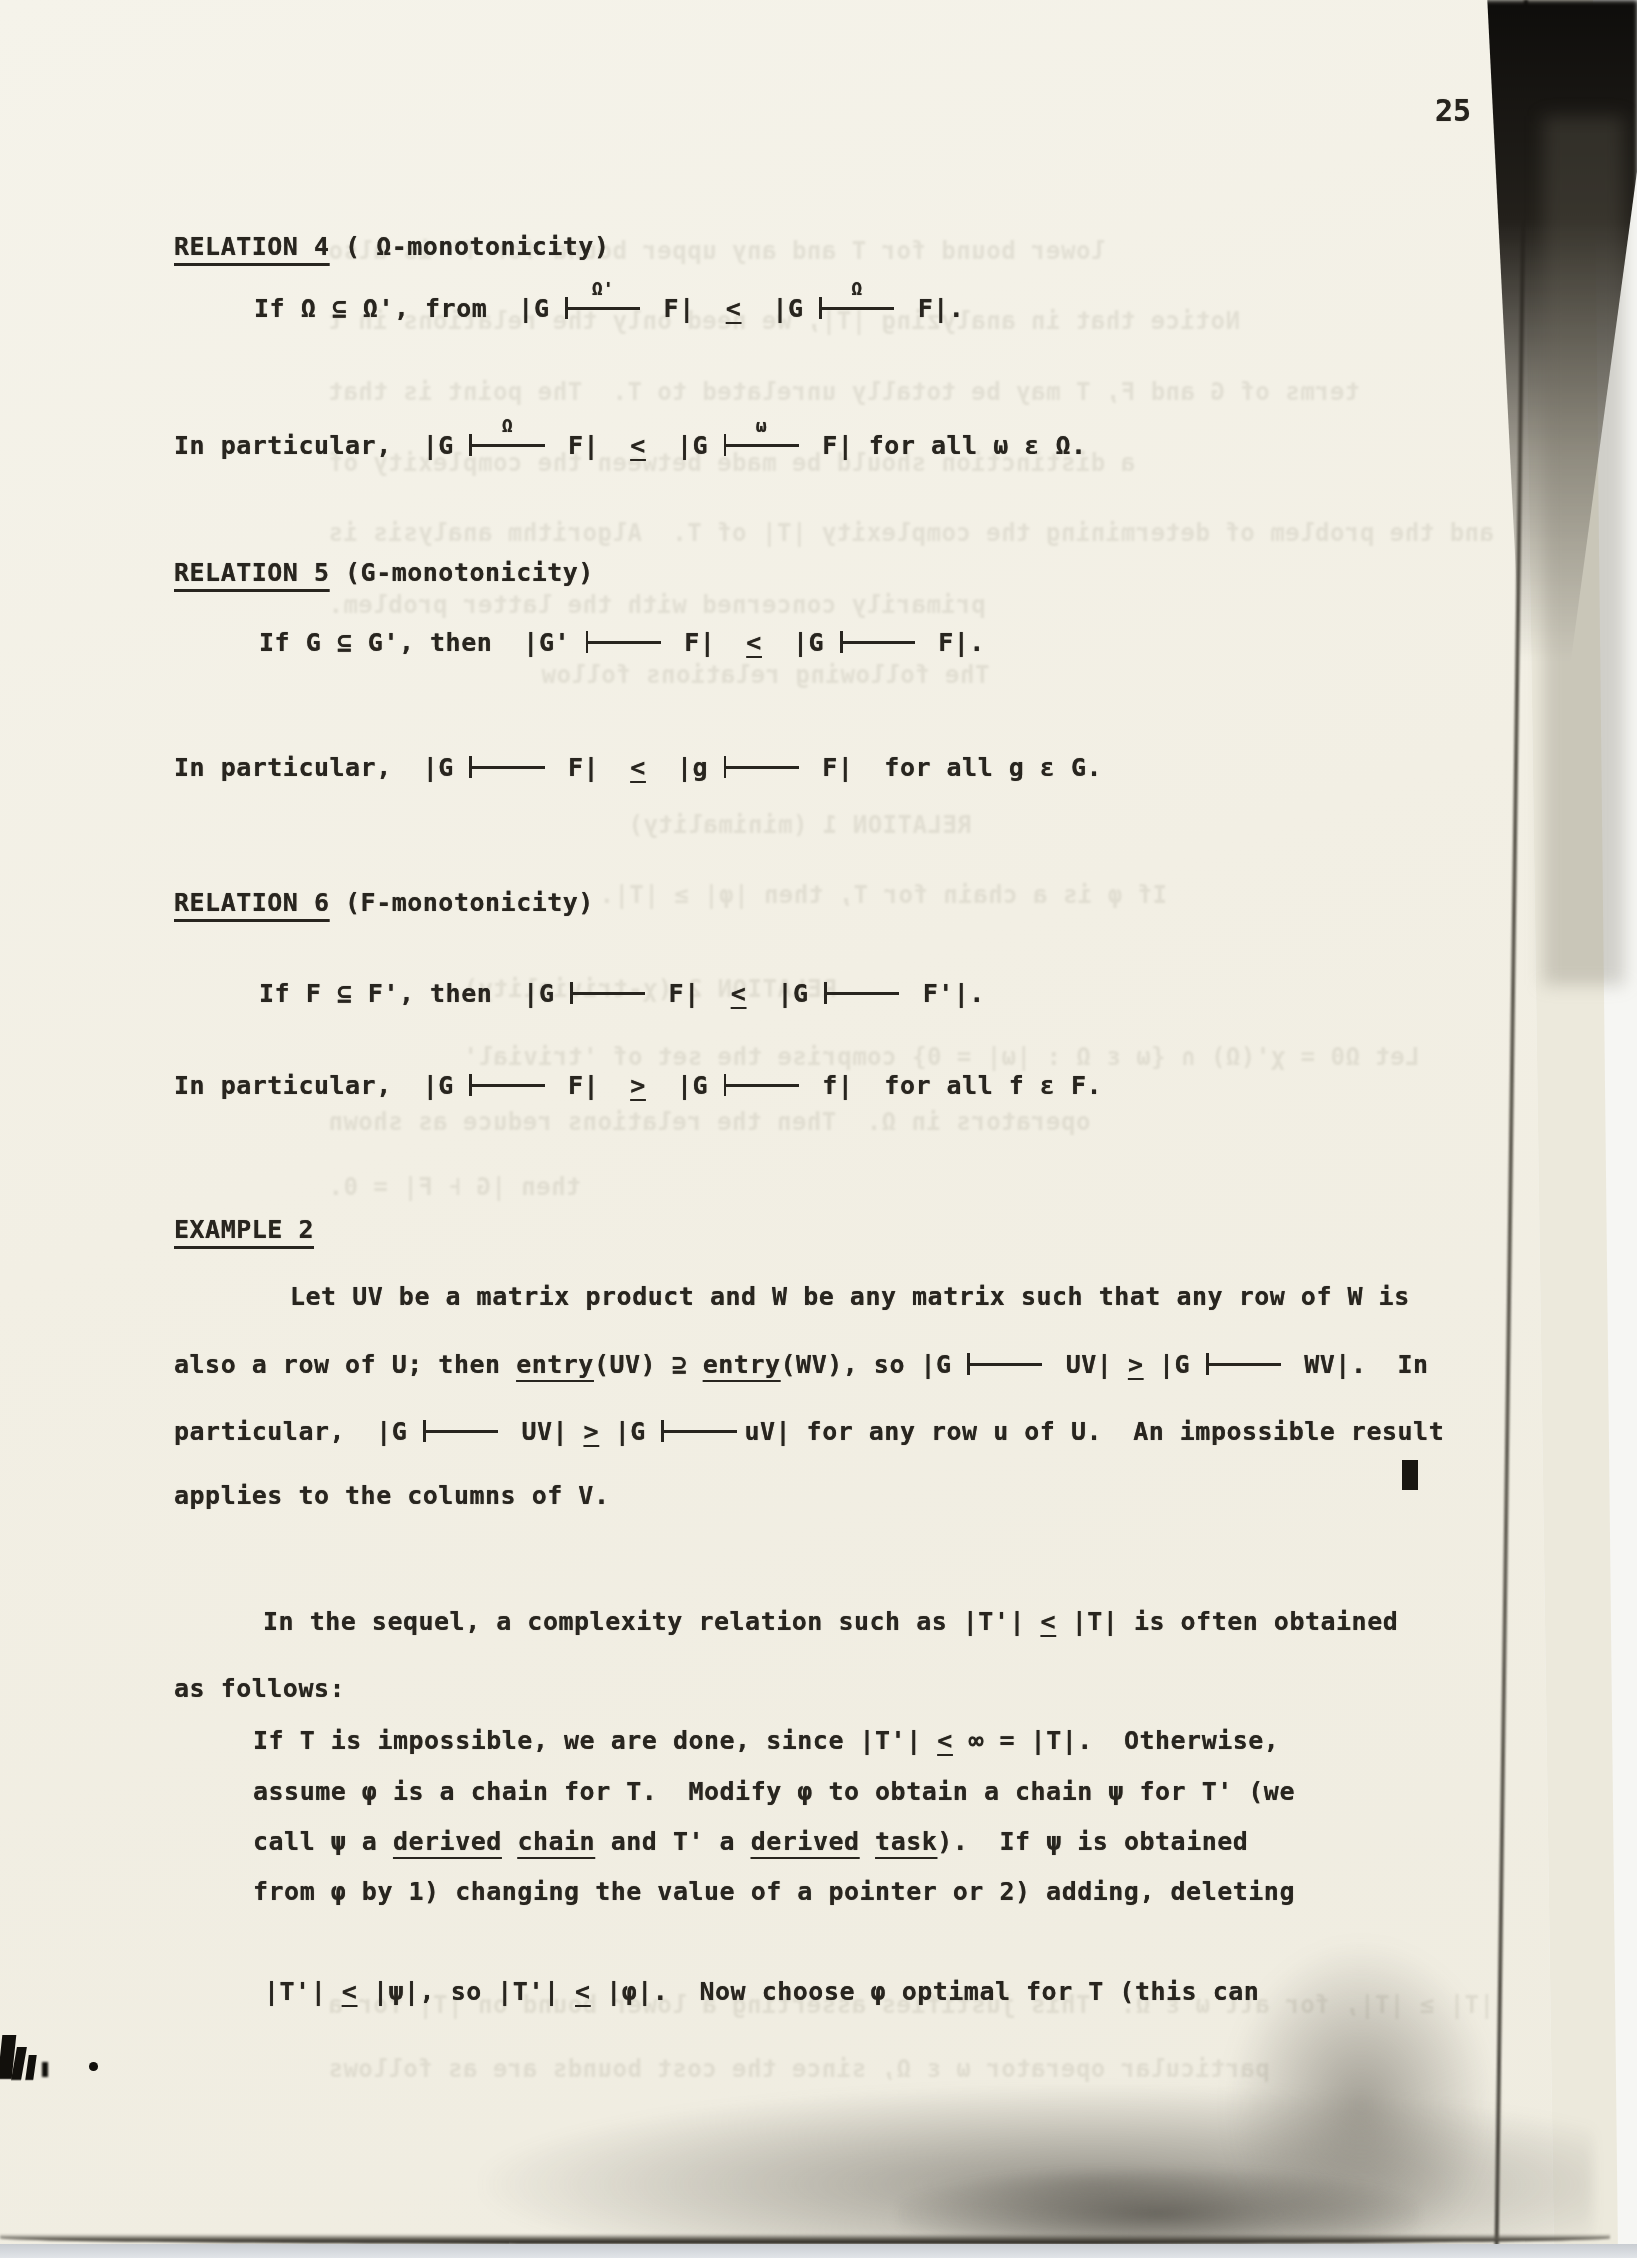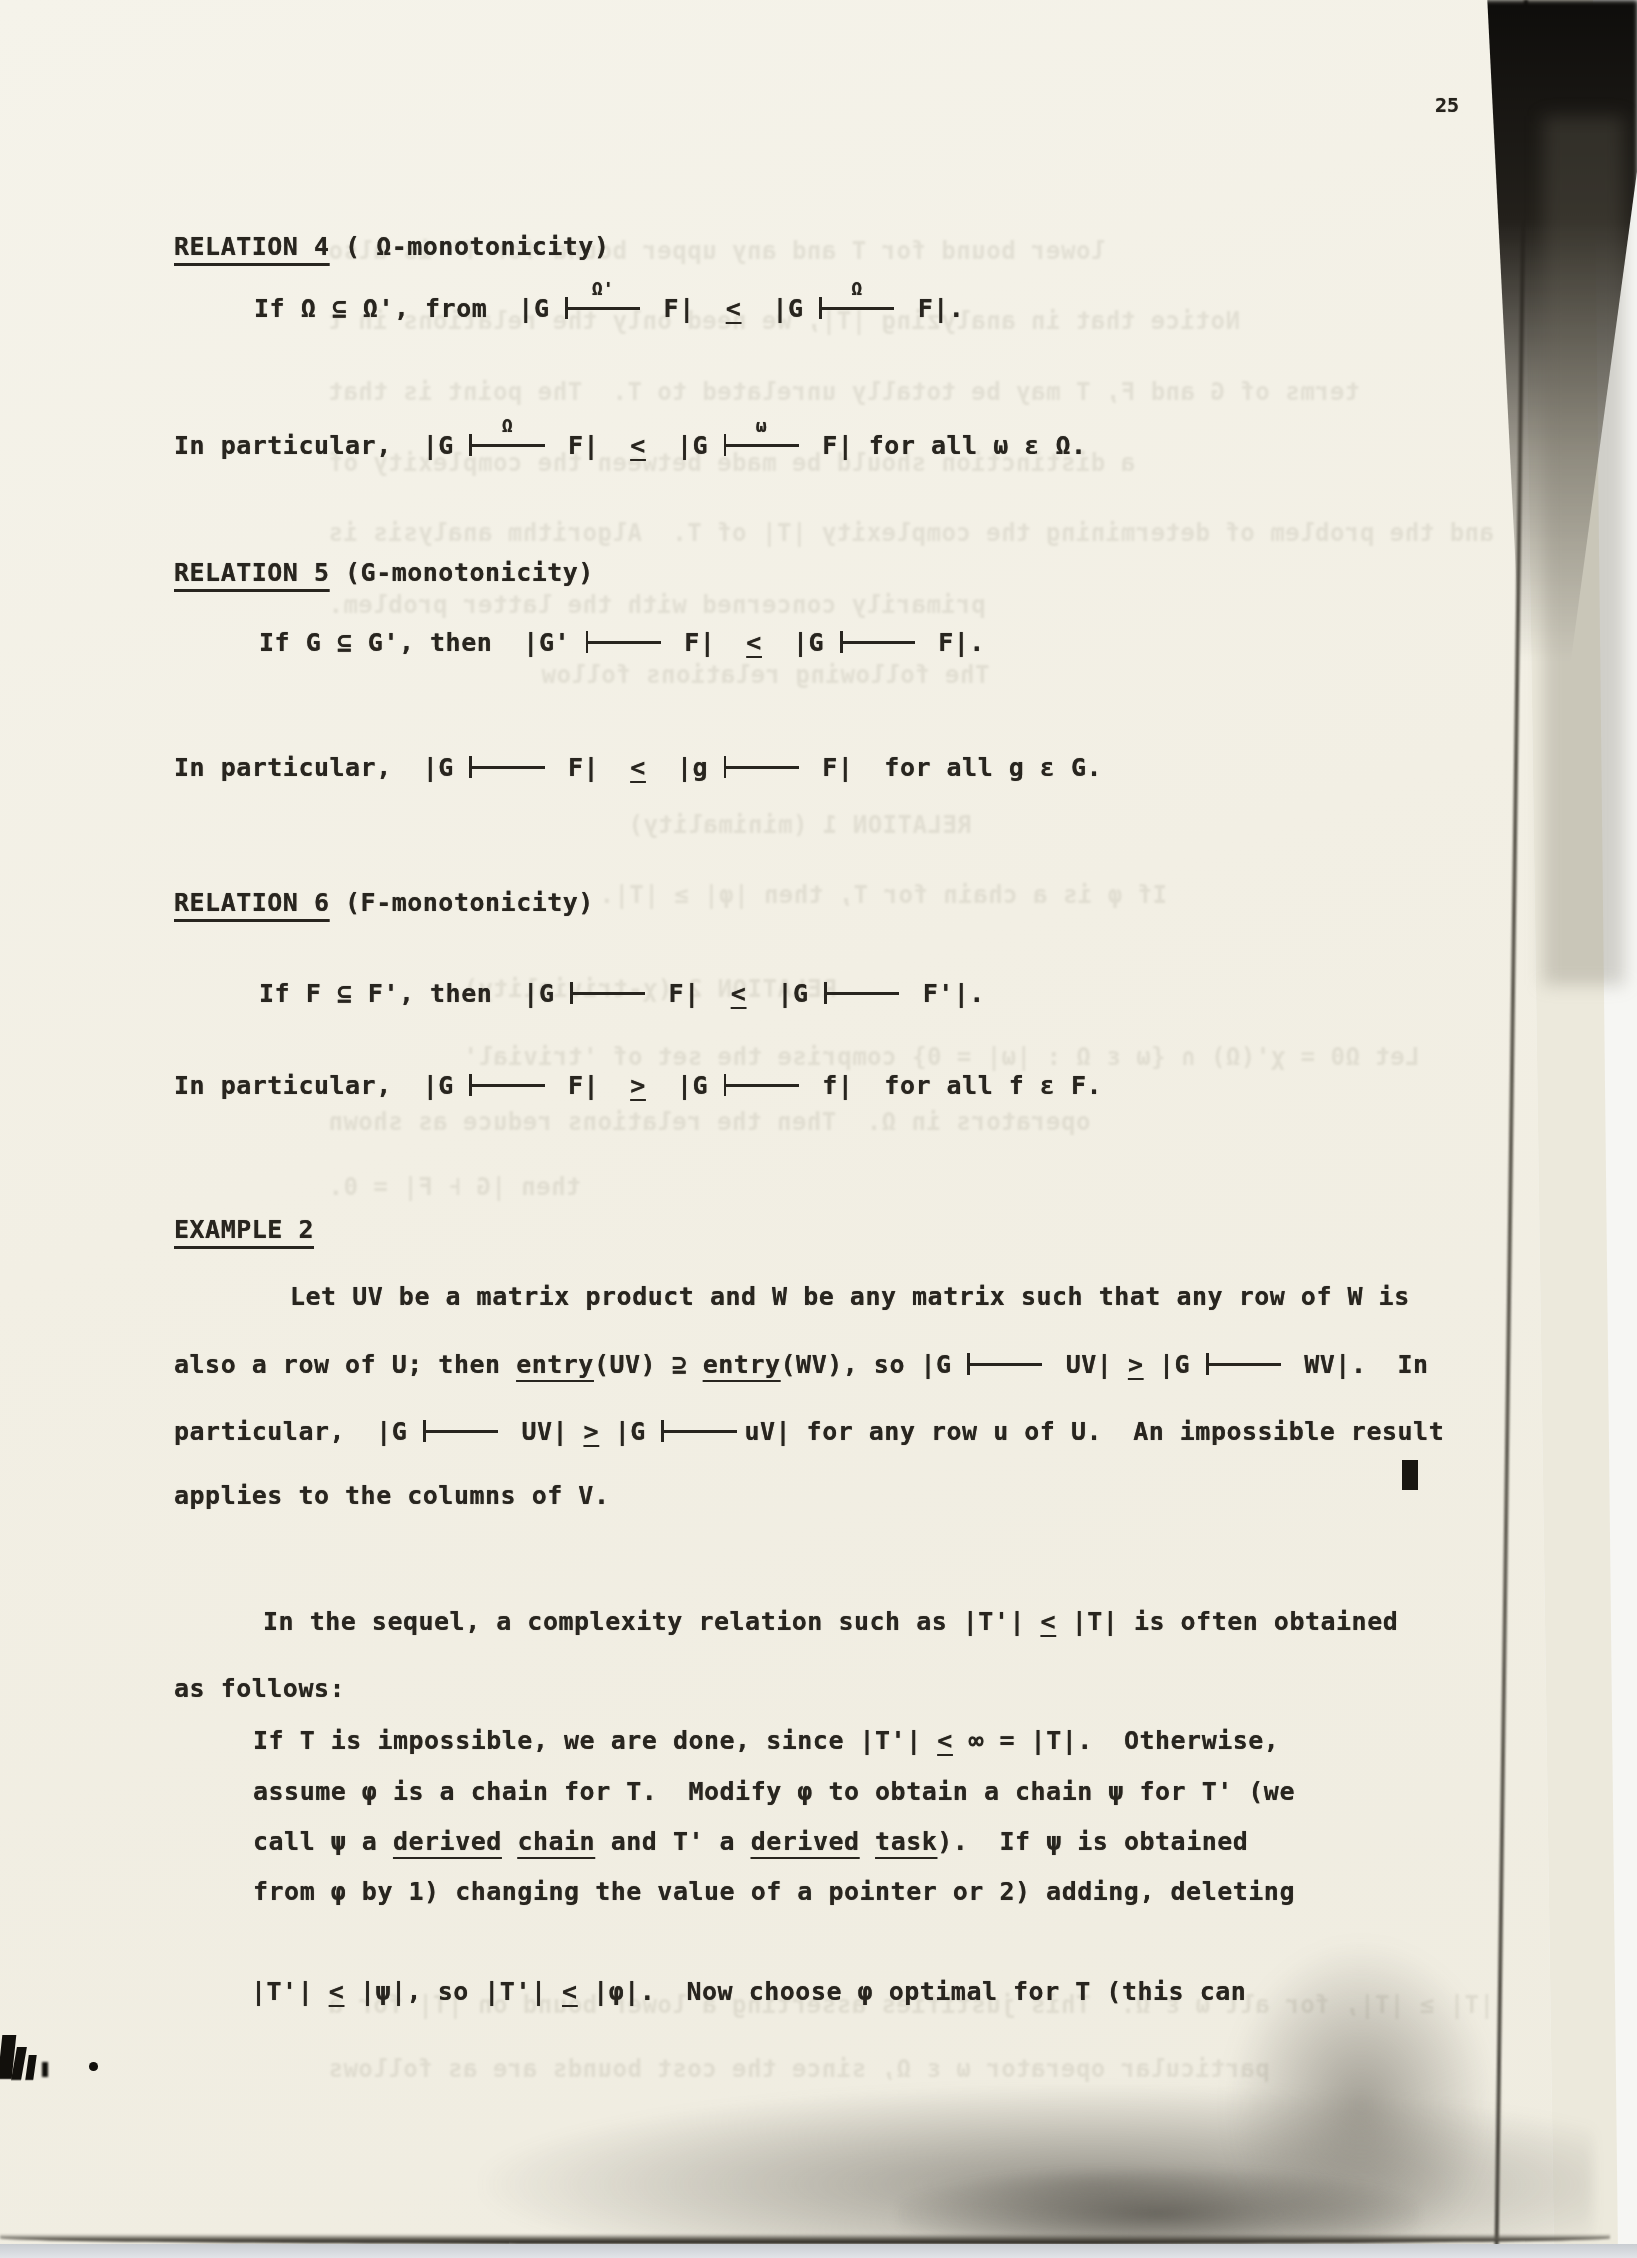--- a/index.html
+++ b/index.html
@@ -73,21 +73,21 @@
     color:#77735f;opacity:.14;filter:blur(1.1px);
     transform:scaleX(-1);
   }
   
   .content{position:absolute;inset:0;color:#28251f;}
   .line{
     position:absolute;white-space:pre;
     font-size:25px;font-weight:bold;letter-spacing:0.5px;line-height:33px;
     text-shadow:0 0 0.7px rgba(40,37,31,.75);
   }
-  .pagenum{position:absolute;left:1435px;top:93px;font-size:20px;font-weight:bold;
+  .pagenum{position:absolute;left:1435px;top:93px;font-size:30px;font-weight:bold;
     color:#26231d;text-shadow:0 0 0.7px rgba(40,37,31,.7);}
   .ul{text-decoration:underline;text-decoration-thickness:2.4px;text-underline-offset:6.8px;}
   .heading .ul{text-decoration-thickness:2.9px;text-underline-offset:7.7px;}
   .cmp{text-decoration:underline;text-decoration-thickness:2.4px;text-underline-offset:4.8px;}
   .ts{position:relative;display:inline-block;width:83px;height:1.9px;vertical-align:baseline;}
   .ts .stem{position:absolute;left:0;bottom:-1.9px;width:2.9px;height:22px;background:currentColor;}
   .ts .bar{position:absolute;left:1.9px;right:7.7px;bottom:6.8px;height:2.9px;background:currentColor;}
   .ts .sup{position:absolute;left:0;right:7.7px;bottom:11.6px;text-align:center;
     font-size:18.3px;font-weight:bold;letter-spacing:0;}
   .qed{position:absolute;left:1402px;top:1460px;width:16.4px;height:30px;background:#191712;}
@@ -150,15 +150,15 @@
   <div class="line" style="left:174px;top:1479px;"><span>applies to the columns of V.</span></div>
   <div class="qed"></div>
 
   <div class="line" style="left:263px;top:1605px;"><span>In the sequel, a complexity relation such as |T'| </span><span class="cmp">&lt;</span><span> |T| is often obtained</span></div>
   <div class="line" style="left:174px;top:1672px;"><span>as follows:</span></div>
 
   <div class="line" style="left:253px;top:1724px;"><span>If T is impossible, we are done, since |T'| </span><span class="cmp">&lt;</span><span> ∞ = |T|.  Otherwise,</span></div>
   <div class="line" style="left:253px;top:1775px;"><span>assume φ is a chain for T.  Modify φ to obtain a chain ψ for T' (we</span></div>
   <div class="line" style="left:253px;top:1825px;"><span>call ψ a </span><span class="ul">derived</span><span> </span><span class="ul">chain</span><span> and T' a </span><span class="ul">derived</span><span> </span><span class="ul">task</span><span>).  If ψ is obtained</span></div>
   <div class="line" style="left:253px;top:1875px;"><span>from φ by 1) changing the value of a pointer or 2) adding, deleting</span></div>
-  <div class="line" style="left:251px;top:1975px;"><span>|T'| </span><span class="cmp">&lt;</span><span> |ψ|, so |T'| </span><span class="cmp">&lt;</span><span> |φ|.  Now choose φ optimal for T (this can</span></div>
+  <div class="line" style="left:264px;top:1975px;"><span>|T'| </span><span class="cmp">&lt;</span><span> |ψ|, so |T'| </span><span class="cmp">&lt;</span><span> |φ|.  Now choose φ optimal for T (this can</span></div>
 </div>
 
 
 </body></html>

